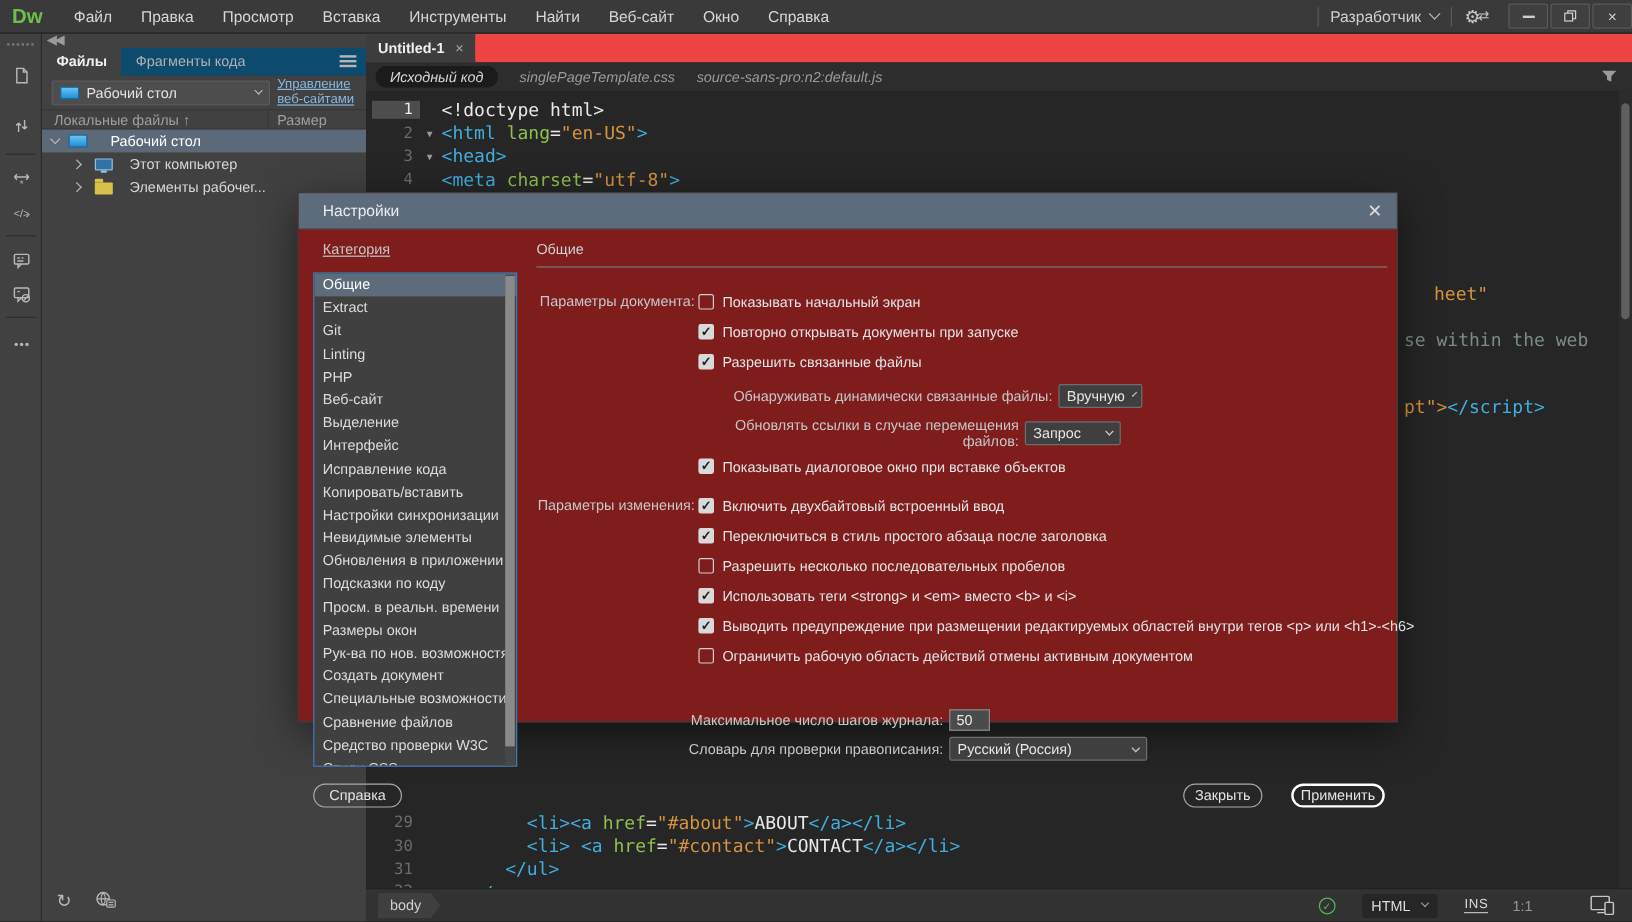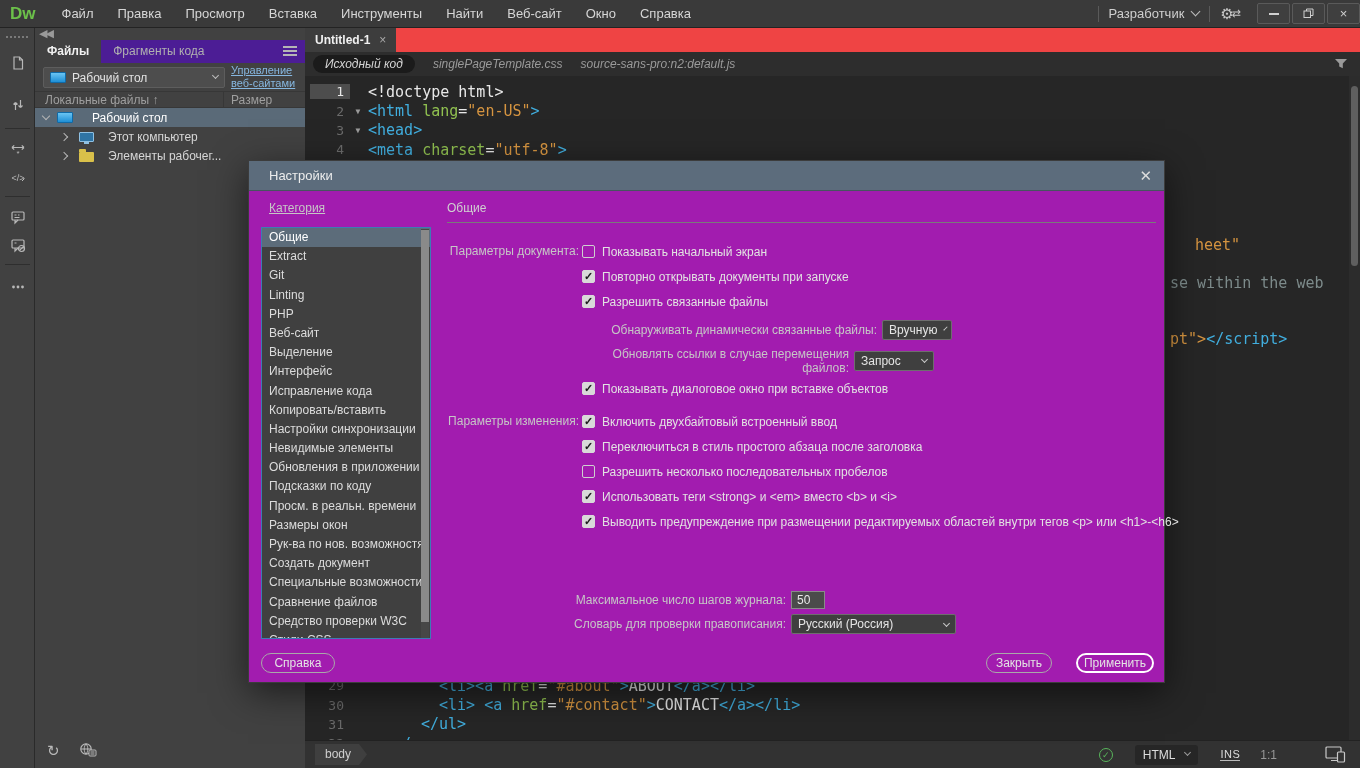--- a/index.html
+++ b/index.html
@@ -28,21 +28,21 @@
   
   .left-strip { position:absolute; left:0; top:28px; width:35px; height:740px; background:#414141;
     border-right:1px solid #2a2a2a; }
   .grip { position:absolute; left:6px; top:8px; width:22px; border-top:2px dotted #7a7a7a; }
   .strip-icon { position:absolute; left:9px; width:18px; height:18px; display:flex; align-items:center; justify-content:center; }
   .strip-sep { position:absolute; left:5px; width:25px; height:1px; background:#2e2e2e; }
 
   
   .files-panel { position:absolute; left:35px; top:28px; width:270px; height:740px; background:#414141; }
   .collapse { position:absolute; left:4px; top:-1px; color:#9a9a9a; font-size:11px; letter-spacing:-2px; }
-  .panel-tabs { position:absolute; left:0; top:12px; width:270px; height:23px; background:#4c1d95;
+  .panel-tabs { position:absolute; left:0; top:12px; width:270px; height:23px; background:#0c4a6e;
     display:flex; align-items:flex-end; }
   .ptab { font-size:12px; padding:4px 12px 5px; color:#b0b0b0; }
   .ptab.active { background:#414141; color:#f0f0f0; font-weight:bold; }
   .hamburger { position:absolute; right:8px; top:18px; width:14px; }
   .hamburger i { display:block; height:2px; background:#b5b5b5; margin-bottom:2px; }
   .site-row { position:absolute; left:0; top:35px; width:270px; height:28px; }
   .site-select { position:absolute; left:8px; top:4px; width:182px; height:21px; background:#4d4d4d;
     border:1px solid #5d5d5d; border-radius:2px; display:flex; align-items:center; padding:0 6px; }
   .site-select .lbl { color:#e2e2e2; font-size:12px; margin-left:6px; flex:1; }
   .desktop-ic { width:16px; height:11px; border-radius:1px;
@@ -102,21 +102,21 @@
   .lint-ok { width:14px; height:14px; border:1.5px solid #58b55b; border-radius:50%; color:#58b55b;
     font-size:9px; display:flex; align-items:center; justify-content:center; }
   .sb-dd { background:#262626; border-radius:3px; height:20px; display:flex; align-items:center;
     color:#dcdcdc; font-size:12px; padding:0 8px; margin-left:22px; }
   .sb-dd .chev { margin-left:10px; border-color:#9a9a9a; width:5px; height:5px; }
   .sb-ins { color:#dcdcdc; font-size:11px; letter-spacing:.5px; border-bottom:1px solid #bbb; margin-left:22px; }
   .sb-pos { color:#979797; font-size:12px; margin-left:20px; }
   .sb-dev { margin-left:48px; margin-right:14px; }
 
   
-  .dialog { position:absolute; left:248px; top:160px; width:917px; height:523px; background:#a21caf;
+  .dialog { position:absolute; left:248px; top:160px; width:917px; height:442px; background:#7f1d1d;
     box-shadow:0 10px 34px rgba(0,0,0,.55); z-index:100; border:1px solid #3c3c3c; }
   .dlg-title { position:absolute; left:0; top:0; width:100%; height:30px; background:#5c6c7c;
     border-bottom:1px solid #47545f; display:flex; align-items:center; }
   .dlg-title .t { color:#ececec; font-size:13px; margin-left:20px; }
   .dlg-close { position:absolute; right:12px; top:6px; color:#dcdcdc; font-size:15px; }
   .cat-label { position:absolute; left:20px; top:40px; color:#c6c6c6; font-size:12px;text-decoration:underline; }
   .section-title { position:absolute; left:198px; top:40px; color:#d0d0d0; font-size:12px; }
   .section-hr { position:absolute; left:198px; top:61px; width:709px; height:1px; background:#7a7a7a; }
   .cat-list { position:absolute; left:12px; top:66px; width:170px; height:412px; background:#404040;
     border:1px solid #3d7bb5; overflow:hidden; }
@@ -461,20 +461,24 @@
               <div class="cb-label">Разрешить несколько последовательных пробелов</div>
             </div>
             <div class="cb-row">
               <div class="checkbox checked"></div>
               <div class="cb-label">Использовать теги &lt;strong&gt; и &lt;em&gt; вместо &lt;b&gt; и &lt;i&gt;</div>
             </div>
             <div class="cb-row">
               <div class="checkbox checked"></div>
               <div class="cb-label">Выводить предупреждение при размещении редактируемых областей внутри тегов &lt;p&gt; или &lt;h1&gt;-&lt;h6&gt;</div>
             </div>
+            <div class="cb-row">
+              <div class="checkbox"></div>
+              <div class="cb-label">Ограничить рабочую область действий отмены активным документом</div>
+            </div>
           </div>
         </div>
       </div>
     <div class="bottom-rows">
       <div class="bottom-row">
         <span class="bottom-label">Максимальное число шагов журнала:</span>
         <input class="num-input" value="50" style="">
       </div>
       <div class="bottom-row">
         <span class="bottom-label">Словарь для проверки правописания:</span>

